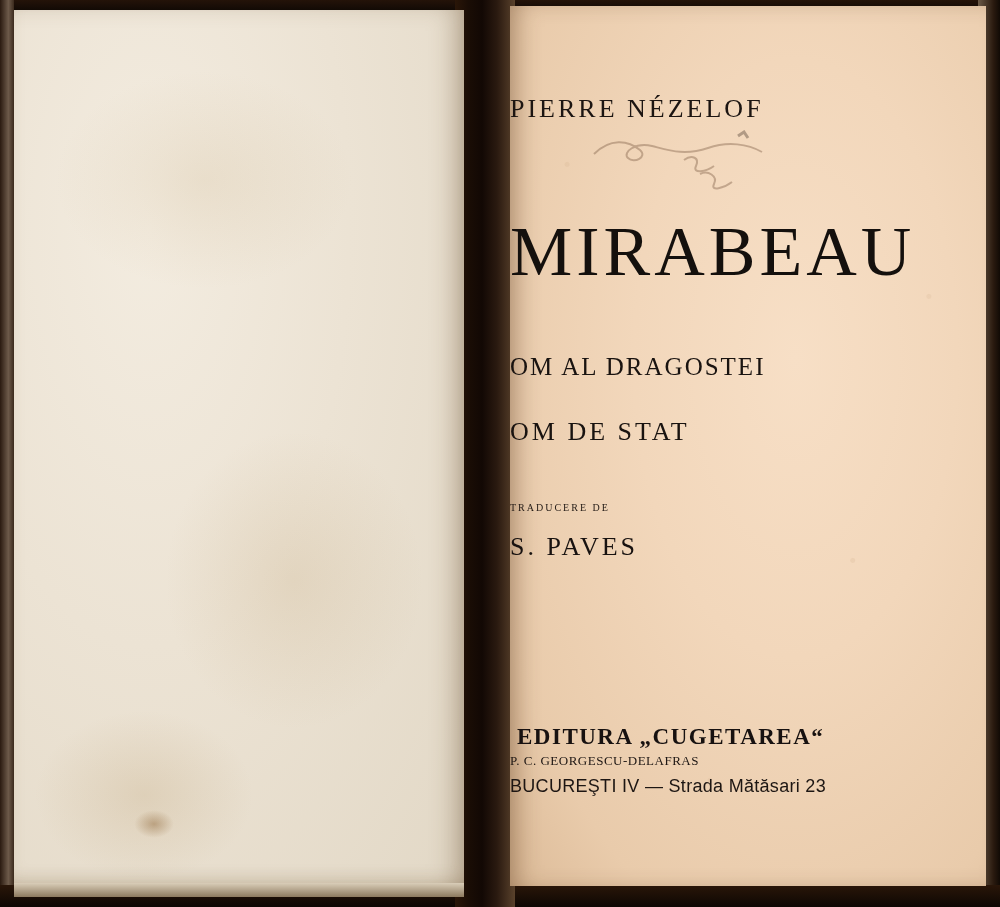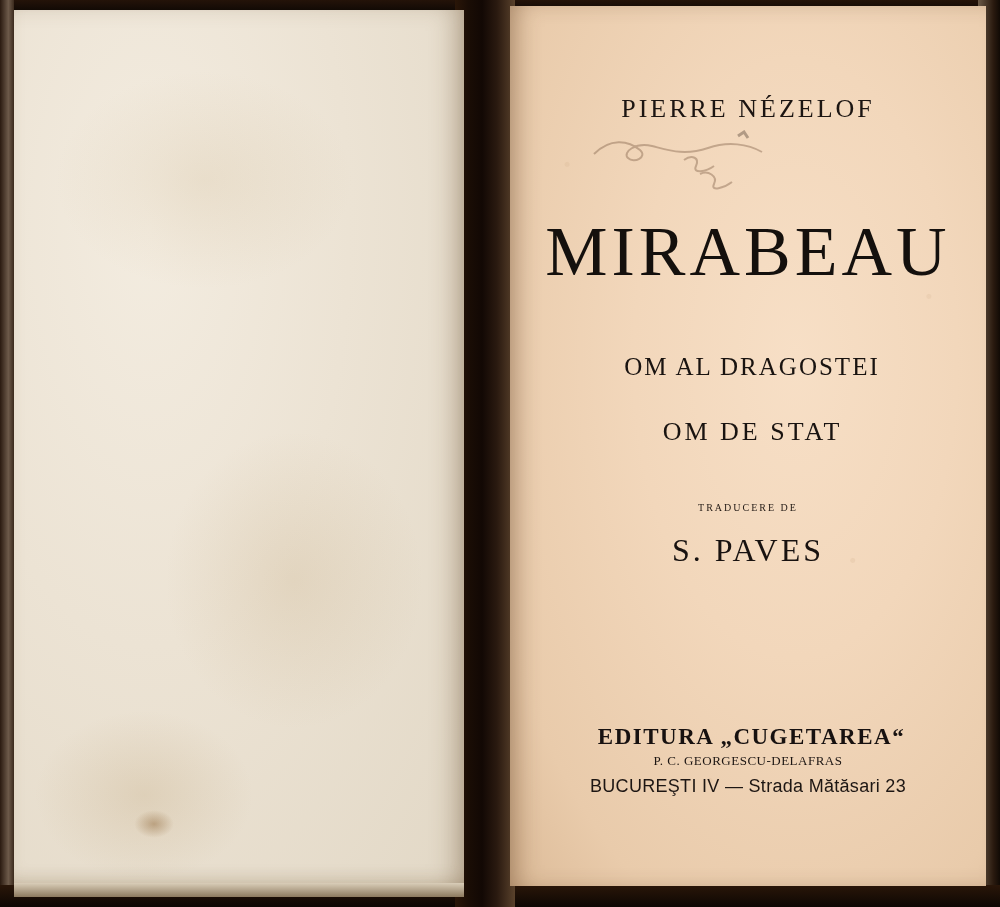--- a/index.html
+++ b/index.html
@@ -94,21 +94,21 @@
     width: 476px; height: 880px;
     background:
       radial-gradient(ellipse at 60% 40%, #f7dfc6 0%, #f2d7bb 40%, #e9cbab 80%, #dcbb98 100%);
     box-shadow: inset 14px 0 26px -10px rgba(80,45,15,0.45);
     overflow: hidden;
   }
 
   .title-block {
     position: absolute;
     left: 0; top: 0; width: 476px; height: 880px;
-    text-align: center;
+    text-align: left;
     color: #1b1410;
   }
 
   .author {
     position: absolute;
     left: 0; right: 0; top: 88px;
     font-family: "Liberation Serif", serif;
     font-size: 26px;
     letter-spacing: 3px;
     font-weight: 400;
@@ -133,49 +133,47 @@
     font-weight: 400;
     color: #14100d;
   }
 
   .subtitle1 {
     position: absolute;
     left: 0; right: 0; top: 347px;
     font-size: 25px;
     letter-spacing: 2px;
     color: #191310;
-    margin-left: 8px;
   }
   .subtitle-and {
     position: absolute;
     left: 0; right: 0; top: 385px;
     font-size: 17px;
     letter-spacing: 1px;
     color: #191310;
   }
   .subtitle2 {
     position: absolute;
     left: 0; right: 0; top: 411px;
     font-size: 26px;
     letter-spacing: 3px;
     color: #191310;
-    padding-left: 9px;
   }
 
   .translator-label {
     position: absolute;
     left: 0; right: 0; top: 496px;
     font-size: 10px;
     letter-spacing: 2px;
     color: #221a15;
   }
   .translator-name {
     position: absolute;
     left: 0; right: 0; top: 526px;
-    font-size: 32px;
+    font-size: 26px;
     letter-spacing: 3px;
     color: #181210;
   }
 
   .publisher {
     position: absolute;
     left: 0; right: 0; top: 718px;
     font-size: 23px;
     font-weight: bold;
     letter-spacing: 1.5px;

